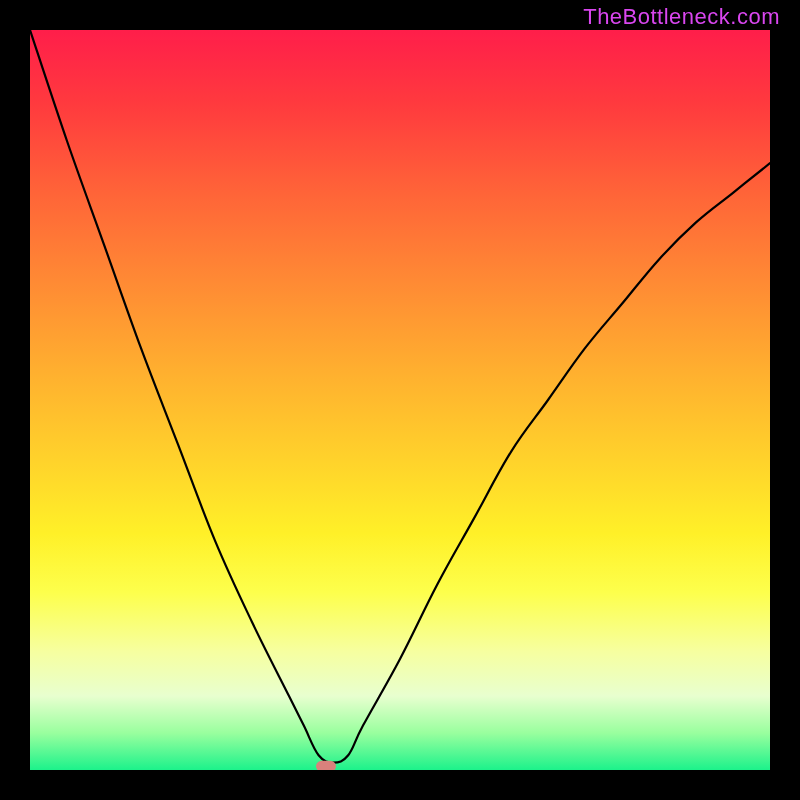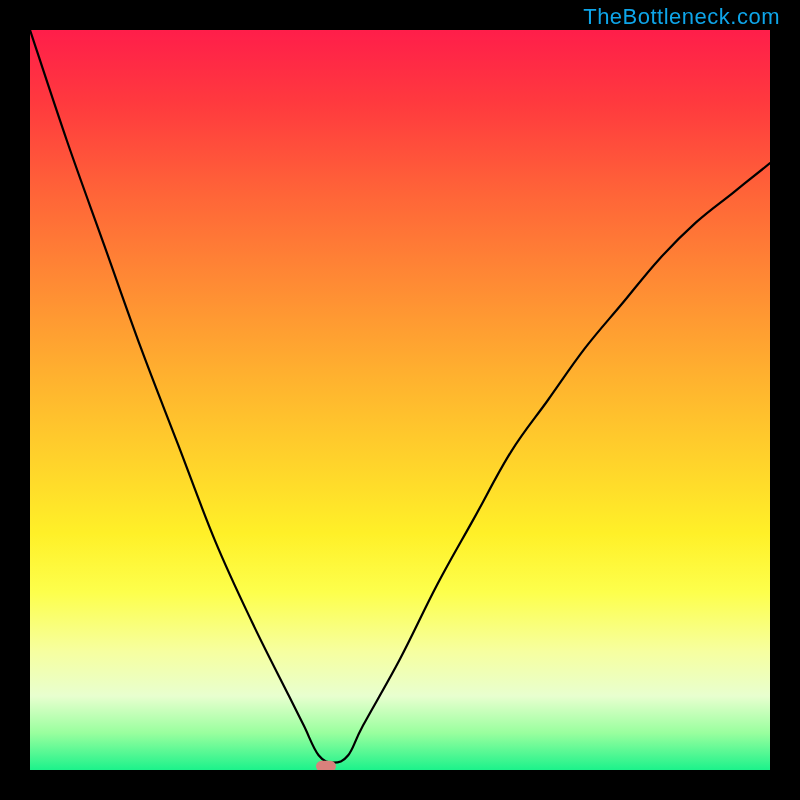--- a/index.html
+++ b/index.html
@@ -13,21 +13,21 @@
   .outer {
     position: relative;
     width: 800px;
     height: 800px;
     background: #000000;
   }
   .watermark {
     position: absolute;
     top: 4px;
     right: 20px;
-    color: #0ea5e9;
+    color: #d946ef;
     font-family: Arial, Helvetica, sans-serif;
     font-size: 22px;
     font-weight: 500;
     letter-spacing: 0.5px;
   }
   .plot-area {
     position: absolute;
     left: 30px;
     top: 30px;
     width: 740px;

